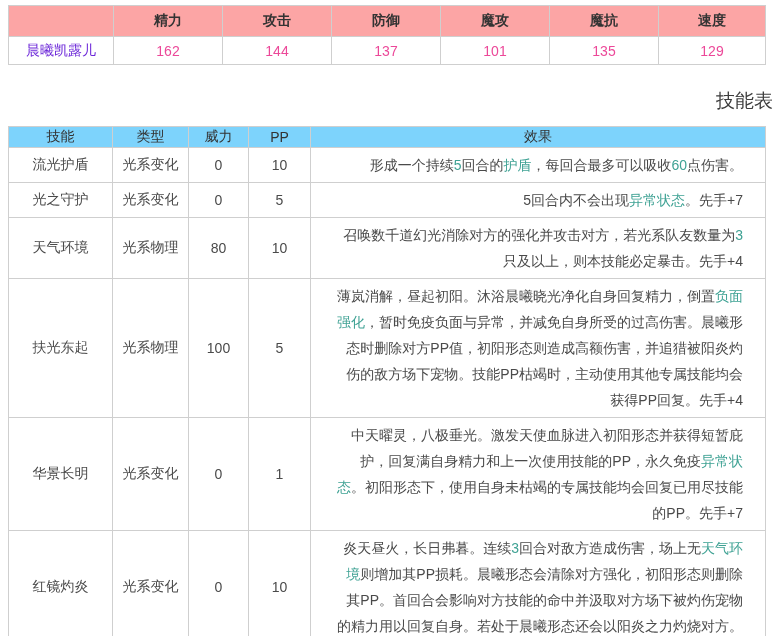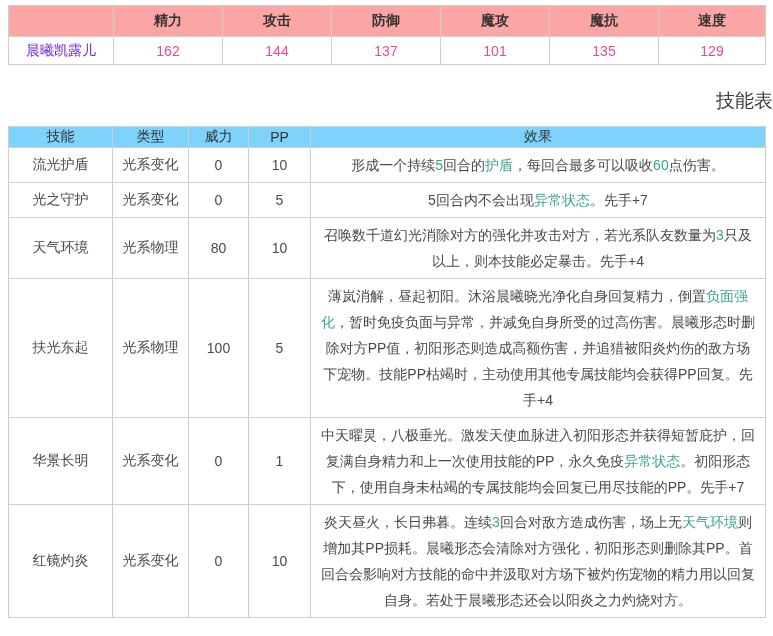--- a/index.html
+++ b/index.html
@@ -62,23 +62,23 @@
     font-weight: normal;
     height: 20px;
     text-align: center;
   }
   .skills-table td {
     text-align: center;
     color: #4a4a4a;
     padding: 3px 4px;
   }
   .skills-table td.effect-cell {
-    text-align: center;
+    text-align: right;
     line-height: 26px;
-    padding: 4px 10px;
+    padding: 4px 22px;
     margin-left: 8px;
   }
   .term-link { color: #3fa294; cursor: pointer; }
 </style>
 </head>
 <body>
 
 <div class="page">
 
   <table class="stats-table">

